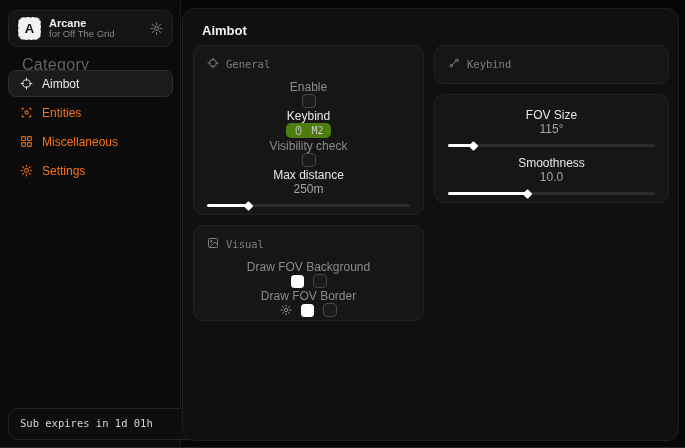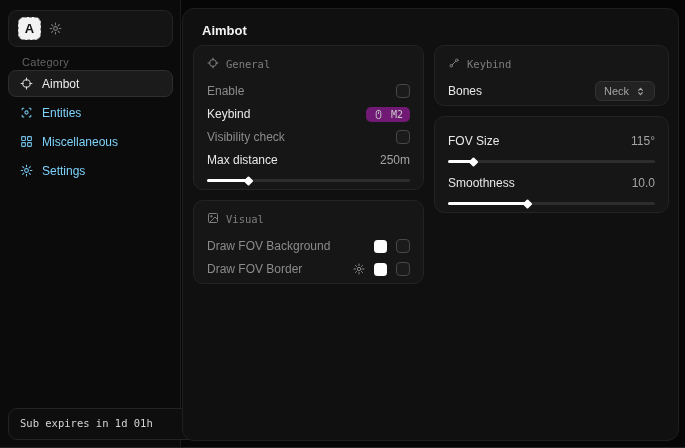--- a/index.html
+++ b/index.html
@@ -25,26 +25,26 @@
     color:#111; font-weight:bold; font-size:13px;
     display:flex; align-items:center; justify-content:center;
     border:1px dashed #999; flex:0 0 auto;
   }
   .brand-text { flex:1; line-height:1.15; }
   .brand-title { color:#f0f0f0; font-size:11px; font-weight:bold; }
   .brand-sub { color:#878787; font-size:9.5px; }
   .brand-gear { color:#7a7a7a; display:flex; }
   .category-label {
     position:absolute; left:22px; top:56px;
-    color:#636363; font-size:11px; letter-spacing:.3px;
+    color:#636363; font-size:16px; letter-spacing:.3px;
   }
   .nav { position:absolute; left:8px; top:70px; width:165px; display:flex; flex-direction:column; gap:2px; }
   .nav-item {
     height:27px; border-radius:8px; display:flex; align-items:center;
-    gap:9px; padding:0 11px; color:#7dd3fc; font-size:12px; cursor:pointer;
+    gap:9px; padding:0 11px; color:#f97316; font-size:12px; cursor:pointer;
     border:1px solid transparent;
   }
   .nav-item.active { background:#1b1b1b; border:1px solid #2e2e2e; color:#ececec; }
   .nav-icon { display:flex; color:inherit; opacity:.9; }
   .status-card {
     position:absolute; left:8px; bottom:7px; width:198px;
     border:1px solid #232323; border-radius:9px; background:#0e0e0e;
     padding:8px 11px 7px;
     font-family:"DejaVu Sans Mono", monospace;
   }
@@ -68,32 +68,33 @@
     padding:11px 13px 3px; width:100%;
   }
   .card-header {
     display:flex; align-items:center; gap:7px; margin-bottom:9px;
     color:#7e7e7e; font-family:"DejaVu Sans Mono", monospace; font-size:10.5px;
   }
   .card-header svg { flex:0 0 auto; }
   .row {
     display:flex; align-items:center; justify-content:space-between;
     min-height:22px;
+    flex-direction:column;
   }
   .row + .row { margin-top:1px; }
   .lbl { font-size:12px; }
   .lbl-bright { color:#e8e8e8; }
   .lbl-dim { color:#8b8b8b; }
   .val { color:#a3a3a3; font-size:12px; }
   .checkbox {
     width:14px; height:14px; border:1.5px solid #474747; border-radius:4px;
     background:#1b1b1b; cursor:pointer; flex:0 0 auto;
   }
   .keybind {
-    display:flex; align-items:center; gap:7px; background:#701a75;
+    display:flex; align-items:center; gap:7px; background:#4d7c0f;
     border-radius:5px; padding:2px 7px; cursor:pointer; color:#c9c9c9;
   }
   .keybind-text { font-size:10px; font-family:"DejaVu Sans Mono", monospace; }
   .ctrl-group { display:flex; align-items:center; gap:9px; }
   .row-gear { color:#8b8b8b; display:flex; cursor:pointer; }
   .swatch { width:13px; height:13px; border-radius:3.5px; cursor:pointer; }
   .select {
     display:flex; align-items:center; gap:6px; background:#222222;
     border:1px solid #323232; border-radius:6px; padding:3px 8px;
     color:#a3a3a3; font-size:11px; cursor:pointer;
@@ -108,20 +109,24 @@
 </style>
 </head>
 <body>
 
 <div class="root">
 
   <div class="sidebar">
 
     <div class="brand">
       <div class="brand-logo">A</div>
+      <div class="brand-text">
+        <div class="brand-title">Arcane</div>
+        <div class="brand-sub">for Off The Grid</div>
+      </div>
       <span class="brand-gear">
         <svg width="13" height="13" viewBox="0 0 24 24" fill="none" stroke="currentColor" stroke-width="2" stroke-linecap="round">
           <circle cx="12" cy="12" r="3.5"></circle>
           <path d="M12 2v3M12 19v3M2 12h3M19 12h3M4.9 4.9l2.1 2.1M17 17l2.1 2.1M19.1 4.9L17 7M7 17l-2.1 2.1"></path>
         </svg>
       </span>
     </div>
 
     <div class="category-label">Category</div>
 
@@ -266,31 +271,20 @@
             <span>
               <svg width="12" height="12" viewBox="0 0 24 24" fill="none" stroke="currentColor" stroke-width="2" stroke-linecap="round">
                 <circle cx="6.5" cy="17.5" r="2.5"></circle>
                   <circle cx="17.5" cy="6.5" r="2.5"></circle>
                   <path d="M8.5 15.5l7-7"></path>
               </svg>
             </span>
             <span>Keybind</span>
           </div>
 
-          <div class="row">
-            <span class="lbl lbl-bright">Bones</span>
-            <span class="select">
-              <span>Neck</span>
-              <span style="display:flex">
-                <svg width="11" height="11" viewBox="0 0 24 24" fill="none" stroke="currentColor" stroke-width="2.5" stroke-linecap="round" stroke-linejoin="round">
-                  <path d="M8 9.5L12 5l4 4.5M8 14.5l4 4.5 4-4.5"></path>
-                </svg>
-              </span>
-            </span>
-          </div>
         </div>
 
         <div class="card">
 
           <div class="row slider-row">
             <span class="lbl lbl-bright">FOV Size</span>
             <span class="val">115°</span>
           </div>
           <div class="slider">
             <div class="slider-fill" style="width: 12%;">

